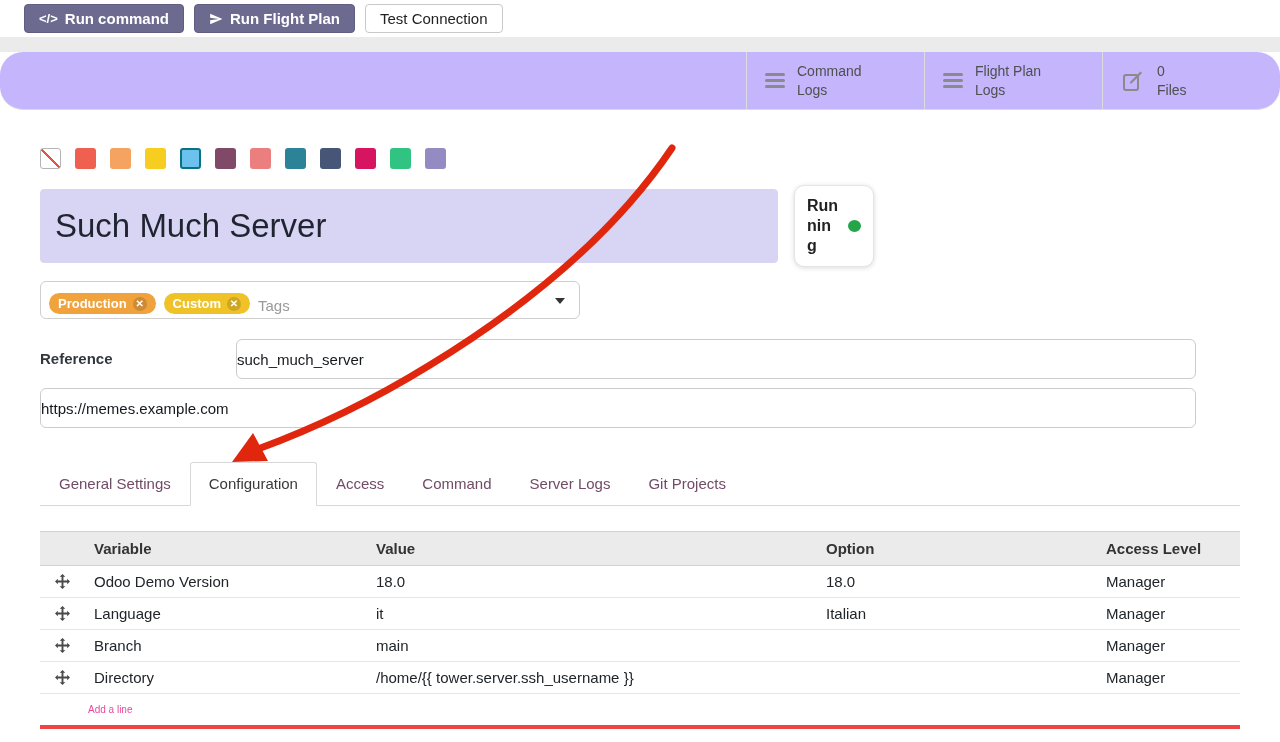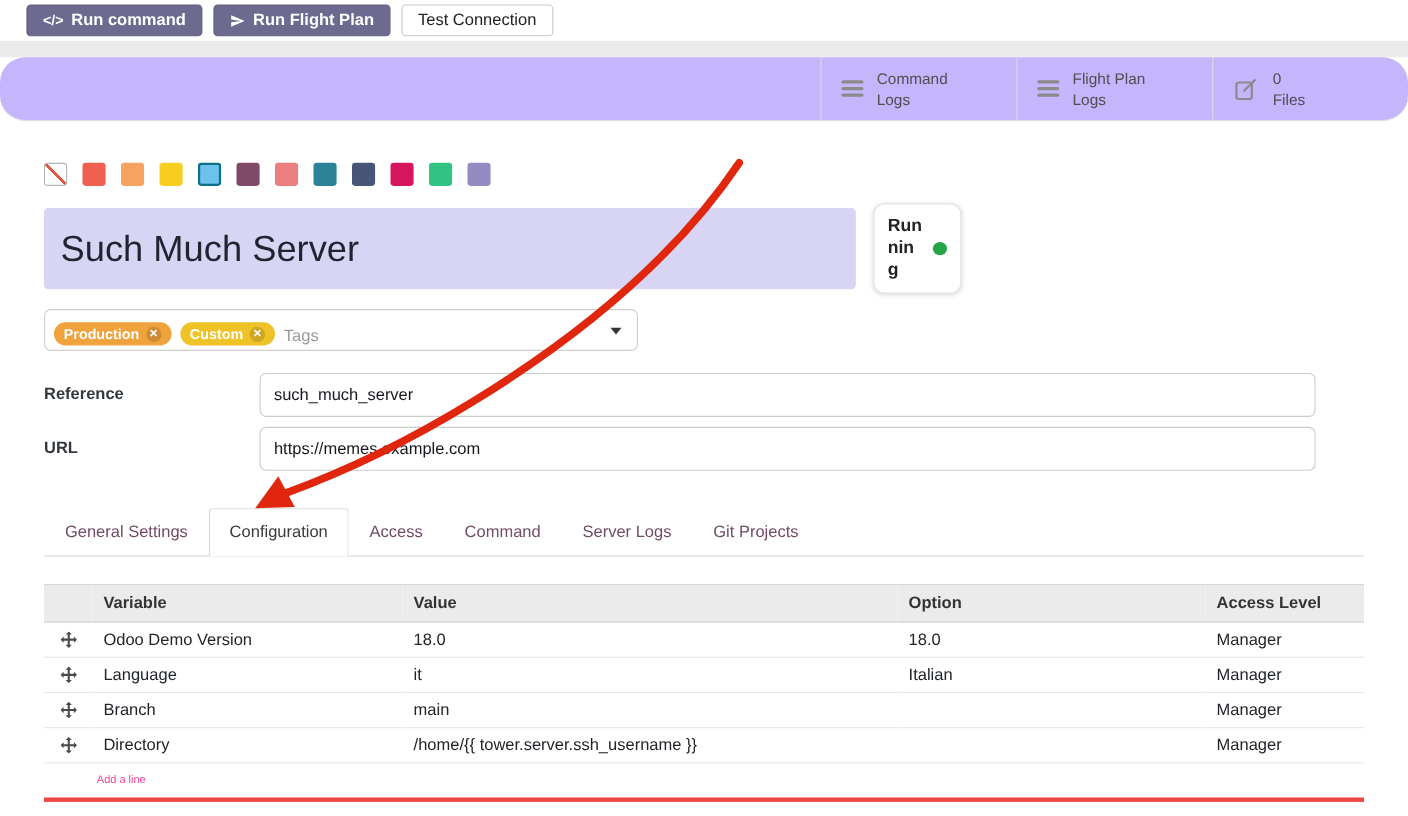--- a/index.html
+++ b/index.html
@@ -55,21 +55,21 @@
   .tag-pill { color:#fff; font-weight:bold; font-size:13px; padding:3px 9px; border-radius:11px; display:inline-flex; align-items:center; gap:6px; cursor:default; }
   .tag-x { width:14px; height:14px; border-radius:50%; background:rgba(0,0,0,.14); font-size:10px; line-height:14px; text-align:center; cursor:pointer; font-weight:bold; }
   .tags-placeholder { color:#9a9a9a; font-size:15px; }
   .tags-caret { position:absolute; right:14px; top:16px; width:0; height:0; border-left:5px solid transparent; border-right:5px solid transparent; border-top:6px solid #333; cursor:pointer; }
 
   .fields { margin-top:20px; margin-right:44px; }
   .field-row { display:flex; margin-bottom:9px; }
   .field-label { width:196px; font-size:15px; font-weight:bold; color:#33383f; padding-top:11px; }
   .field-input {
     flex:1; height:40px; border:1px solid #cccccc; border-radius:6px; font-size:15px; color:#15181d;
-    padding:0 12px; font-family:"Liberation Sans", sans-serif;
+    padding:0 0; font-family:"Liberation Sans", sans-serif;
   }
 
   .tabs { margin-top:34px; display:flex; border-bottom:1px solid #d8d8d8; }
   .tab { padding:12px 18px; font-size:15px; color:#714B67; cursor:pointer; border:1px solid transparent; }
   .tab.active {
     background:#fff; border:1px solid #d8d8d8; border-bottom:1px solid #fff; margin-bottom:-1px;
     border-radius:3px 3px 0 0; color:#3a3a3a;
   }
 
   .config-table { margin-top:25px; width:100%; border-collapse:collapse; font-size:15px; }
@@ -182,21 +182,20 @@
     <span class="tags-placeholder">Tags</span>
     <span class="tags-caret"></span>
   </div>
 
   <div class="fields">
     <div class="field-row">
       <label class="field-label">Reference</label>
       <input class="field-input" readonly="" value="such_much_server" style="">
     </div>
     <div class="field-row">
-      <label class="field-label">URL</label>
       <input class="field-input" readonly="" value="https://memes.example.com" style="">
     </div>
   </div>
 
   <div class="tabs">
     <div class="tab">General Settings</div>
     <div class="tab active">Configuration</div>
     <div class="tab">Access</div>
     <div class="tab">Command</div>
     <div class="tab">Server Logs</div>

